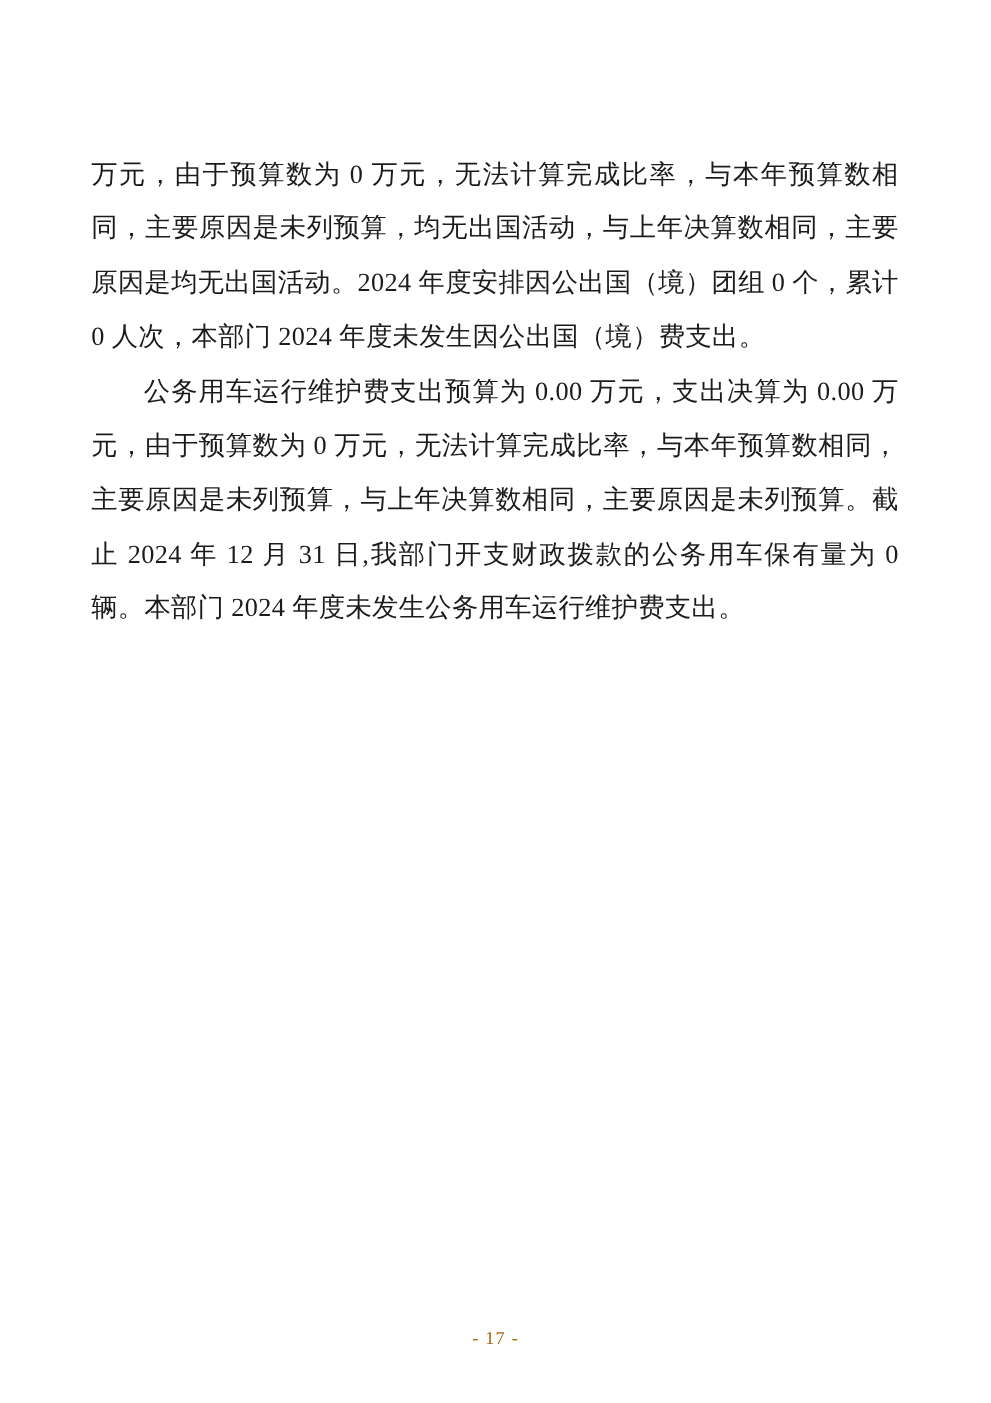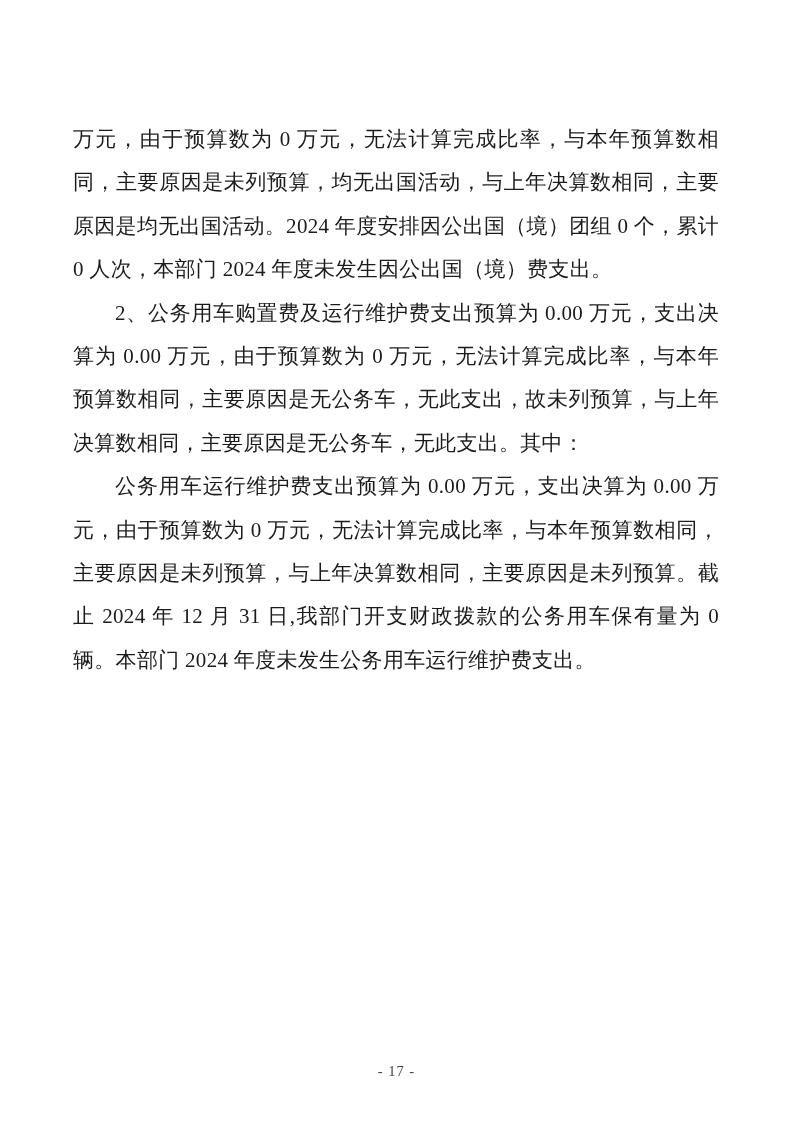--- a/index.html
+++ b/index.html
@@ -35,27 +35,26 @@
   .content p.indent {
     text-indent: 2em;
   }
   .footer {
     position: absolute;
     left: 0;
     top: 1038px;
     width: 100%;
     text-align: center;
     font-size: 14.5px;
-    color: #404040;
+    color: #a16207;
     letter-spacing: 1px;
   }
 </style>
 </head>
 <body>
 
 <div class="page">
   <div class="content">
     <p>万元，由于预算数为 0 万元，无法计算完成比率，与本年预算数相同，主要原因是未列预算，均无出国活动，与上年决算数相同，主要原因是均无出国活动。2024 年度安排因公出国（境）团组 0 个，累计 0 人次，本部门 2024 年度未发生因公出国（境）费支出。</p>
-    <p class="indent">2、公务用车购置费及运行维护费支出预算为 0.00 万元，支出决算为 0.00 万元，由于预算数为 0 万元，无法计算完成比率，与本年预算数相同，主要原因是无公务车，无此支出，故未列预算，与上年决算数相同，主要原因是无公务车，无此支出。其中：</p>
     <p class="indent">公务用车运行维护费支出预算为 0.00 万元，支出决算为 0.00 万元，由于预算数为 0 万元，无法计算完成比率，与本年预算数相同，主要原因是未列预算，与上年决算数相同，主要原因是未列预算。截止 2024 年 12 月 31 日,我部门开支财政拨款的公务用车保有量为 0 辆。本部门 2024 年度未发生公务用车运行维护费支出。</p>
   </div>
   <div class="footer">- 17 -</div>
 </div>
 
 </body></html>

